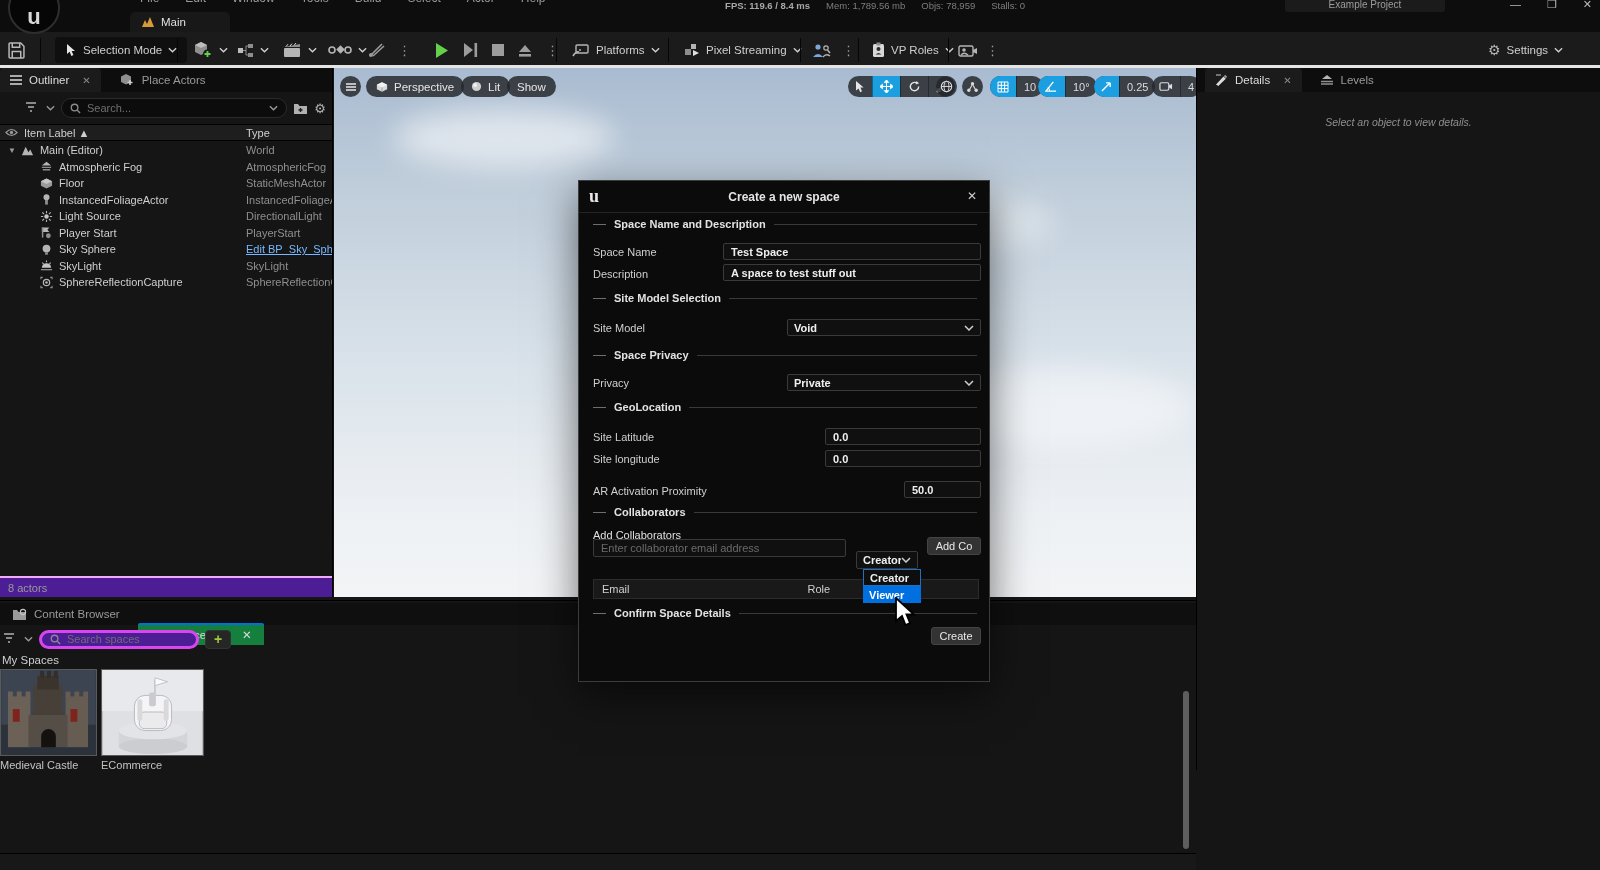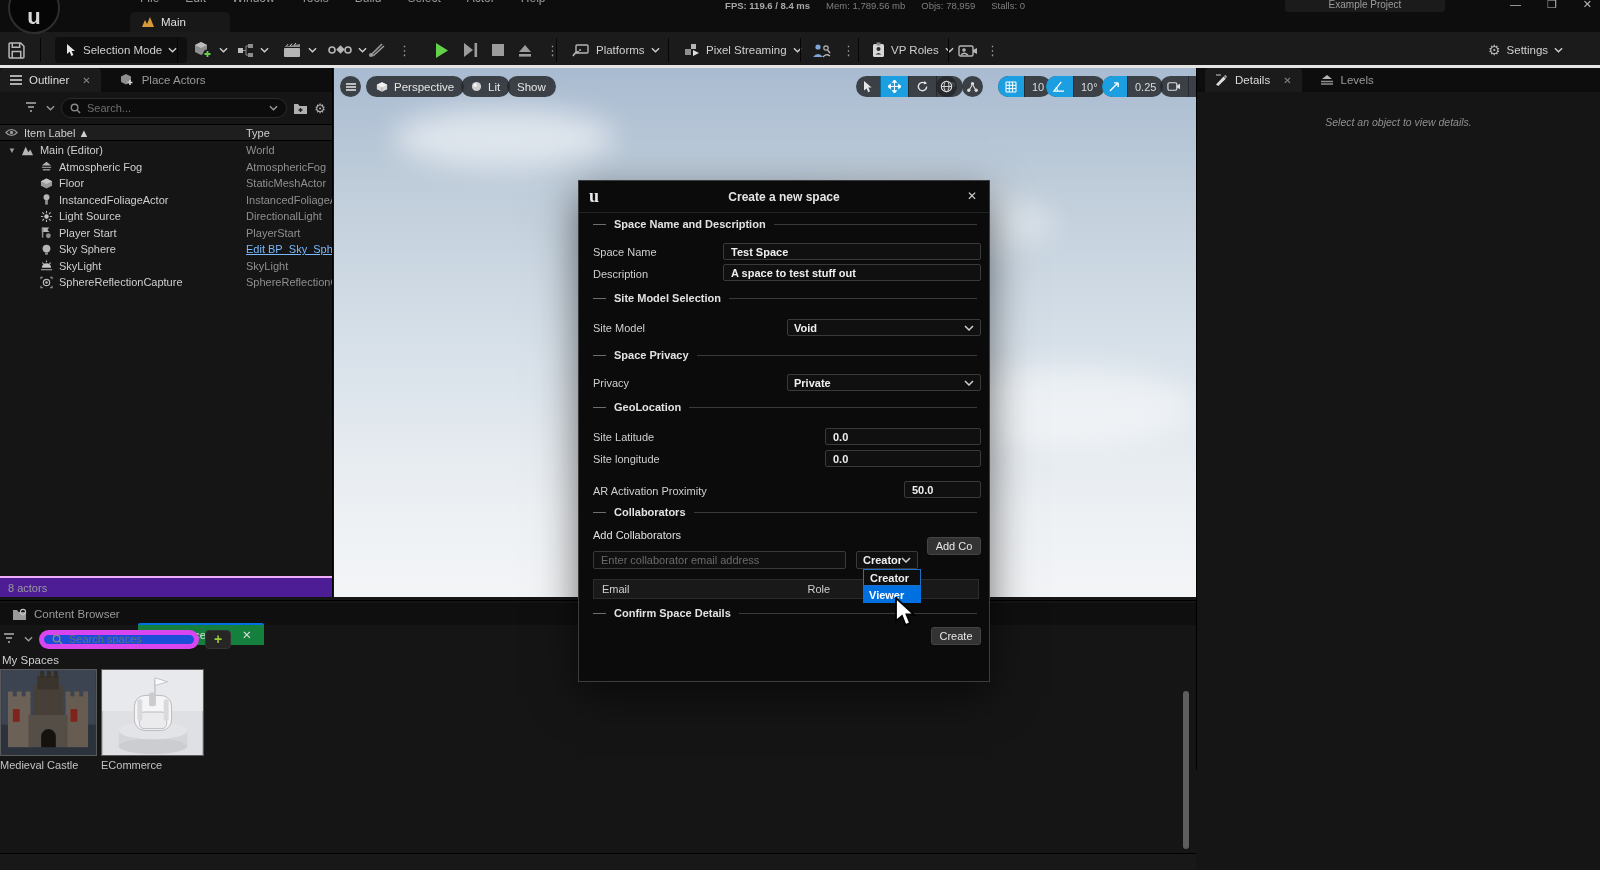--- a/index.html
+++ b/index.html
@@ -49,21 +49,21 @@
   .orow .icn { width:13px; height:13px; margin-right:6px; flex:none; }
   .type-link { color:#79b8ff !important; text-decoration:underline; }
   .actors-status { position:absolute; bottom:0; left:0; right:0; height:21px; background:#4c1d95; border-top:2px solid #f0abfc; line-height:21px; padding-left:8px; color:#9a9a9a; }
 
   
   .viewport { position:absolute; top:68px; left:334px; width:862px; height:529px;
     background:linear-gradient(180deg,#a9bbd1 0%, #bfcdda 22%, #d9e2ea 55%, #eef1f4 85%, #f2f4f6 100%); overflow:hidden; }
   .viewport .cloud { position:absolute; border-radius:50%; filter:blur(14px); background:rgba(255,255,255,.55); }
   .vp-pill { position:absolute; top:8px; height:21px; border-radius:11px; background:rgba(34,36,40,.82); color:#e6e6e6; display:flex; align-items:center; gap:6px; padding:0 10px; font-size:11.5px; }
   .vp-round { position:absolute; top:8px; width:21px; height:21px; border-radius:50%; background:rgba(34,36,40,.82); display:flex; align-items:center; justify-content:center; }
-  .seg-group { position:absolute; top:8px; height:21px; border-radius:11px; background:rgba(34,36,40,.82); display:flex; align-items:center; overflow:hidden;margin-left:8px; }
+  .seg-group { position:absolute; top:8px; height:21px; border-radius:11px; background:rgba(34,36,40,.82); display:flex; align-items:center; overflow:hidden; }
   .seg { height:21px; display:flex; align-items:center; justify-content:center; padding:0 7px; color:#dcdcdc; font-size:11px; }
   .seg.on { background:#1b9fe0; color:#fff; }
   .seg + .seg { border-left:1px solid rgba(0,0,0,.35); }
 
   
   .dialog { position:absolute; left:578px; top:180px; width:412px; height:502px; background:#0b0b0b; border:1px solid #3c3c3c; box-shadow:0 14px 40px rgba(0,0,0,.55); z-index:40; }
   .dlg-header { position:absolute; top:0; left:0; right:0; height:32px; border-bottom:1px solid #242424; }
   .dlg-title { position:absolute; top:9px; left:0; right:0; text-align:center; color:#e4e4e4; font-size:12px; font-weight:700; }
   .dlg-close { position:absolute; top:8px; right:12px; color:#cfcfcf; font-size:12px; }
   .dlg-logo { position:absolute; top:5px; left:10px; color:#e8e8e8; font-size:18px; font-weight:700; font-family:"Liberation Serif", serif; }
@@ -80,21 +80,21 @@
   .role-opt { position:absolute; left:284px; width:58px; height:17px; z-index:5; display:flex; align-items:center; padding:0 6px; font-size:11px; color:#eee; font-weight:700; }
   .role-opt.first { top:388px; background:#0e0e0e; border:1px solid #1f6fc4; }
   .role-opt.second { top:405px; background:#0070e0; color:#fff; }
 
   
   .bottom-panel { position:absolute; top:600px; left:0; width:1196px; height:253px; background:#151515; border-top:1px solid #000; }
   .bp-tabs { position:absolute; top:2px; left:0; right:0; height:22px; display:flex; background:#0f0f0f; }
   .bp-tab { display:flex; align-items:center; gap:7px; padding:0 12px; color:#9a9a9a; font-size:11.5px; height:22px; }
   .bp-tab.active { background:#15803d; color:#dcdcdc; border-top:2px solid #0070e0; border-radius:2px 2px 0 0;margin-top:20px; }
   .bp-search { position:absolute; top:26px; left:0; height:24px; display:flex; align-items:center; gap:6px; padding-left:4px; }
-  .bp-searchbox { width:160px; height:19px; background:#1d4ed8; border:5px solid #d946ef; border-radius:10px; display:flex; align-items:center; gap:6px; padding:0 8px; }
+  .bp-searchbox { width:160px; height:19px; background:#4c1d95; border:3px solid #d946ef; border-radius:10px; display:flex; align-items:center; gap:6px; padding:0 8px; }
   .bp-searchbox input { flex:1; background:transparent; border:none; outline:none; color:#ddd; font-size:11px; font-family:inherit; width:100px; }
   .bp-searchbox input::placeholder { color:#6f6f6f; }
   .add-space { width:26px; height:19px; background:#262626; border:1px solid #333; border-radius:4px; color:#9ccb3b; font-size:14px; font-weight:700; text-align:center; line-height:17px; }
   .my-spaces { position:absolute; top:53px; left:2px; color:#cfcfcf; font-size:11.5px; }
   .tile { position:absolute; top:68px; }
   .tile .img { border:1px solid #5a5a5a; }
   .tile .tname { margin-top:3px; color:#c4c4c4; font-size:11px; white-space:nowrap; overflow:hidden; }
   .bp-scroll { position:absolute; right:7px; top:90px; width:6px; height:158px; border-radius:3px; background:#5e5e5e; }
 
   
@@ -736,21 +736,21 @@
     <input class="dinput" style="top: 269px; left: 246px; width: 156px;" type="text" value="0.0">
     <span class="dlabel" style="top:304px">AR Activation Proximity</span>
     <input class="dinput" style="top: 300px; left: 325px; width: 77px;" type="text" value="50.0">
 
     <div class="dsec" style="top:325px">
         <span class="dash"></span>
         <span>Collaborators</span>
         <span class="line"></span>
       </div>
     <span class="dlabel" style="top:348px;color:#e0e0e0">Add Collaborators</span>
-    <input class="dinput" style="top: 370px; left: 14px; width: 253px; height: 18px;" type="text" placeholder="Enter collaborator email address">
+    <input class="dinput" style="top: 358px; left: 14px; width: 253px; height: 18px;" type="text" placeholder="Enter collaborator email address">
     <div class="ddrop" style="top:370px;left:277px;width:62px;height:18px">
       <span style="overflow:hidden;white-space:nowrap;max-width:38px">Creator</span>
       <span class="chevr">
           <svg viewBox="0 0 10 6" width="10" height="6">
             <path d="M1 1 L5 5 L9 1" fill="none" stroke="#cfcfcf" stroke-width="1.5"></path>
           </svg>
         </span>
     </div>
     <div class="dbtn" style="top:356px;left:348px;width:54px">Add Co</div>
 

